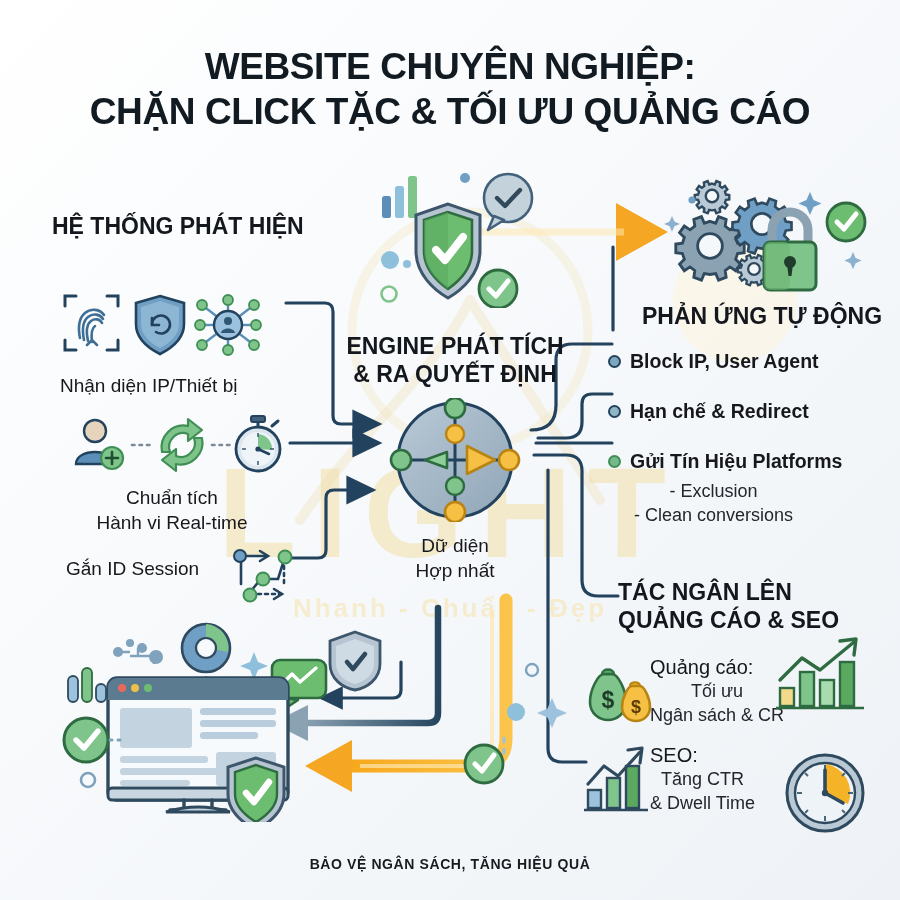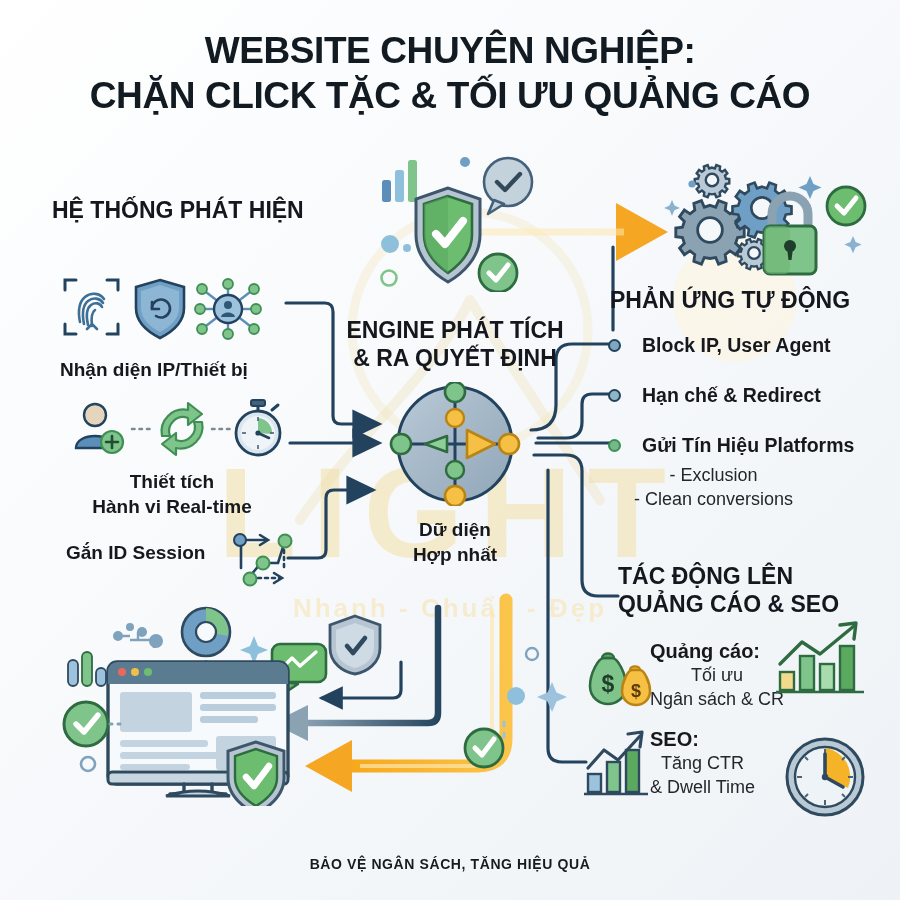--- a/index.html
+++ b/index.html
@@ -14,42 +14,42 @@
   #stage { position:absolute; inset:0; width:900px; height:900px; }
   
   #stage::before{
     content:""; position:absolute; inset:0;
     background:linear-gradient(135deg,#ffffff 0%,#f8fafc 40%,#eef2f6 100%);
     z-index:0;
   }
   .layer { position:absolute; inset:0; }
   #svg-layer { z-index:2; }
   #wm { z-index:1; }
-  #content { z-index:4; }
+  #content { z-index:4;margin-top:16px; }
 
   .abs { position:absolute; }
 
   
   .title {
     position:absolute; left:0; right:0; top:28px;
     text-align:center;
     font-weight:800;
     font-size:37px;
     letter-spacing:-0.4px;
     line-height:1.22;
     color:#121a22;
   }
   .title .l2 { display:block; font-size:37px; }
 
   .sec-head {
     font-weight:800; font-size:23px; line-height:1.22; color:#14181e;
   }
   .sec-head.center { text-align:center; }
 
-  .cap { font-weight:700; font-size:19px; color:#16181c; line-height:1.3; }
+  .cap { font-weight:400; font-size:19px; color:#16181c; line-height:1.3; }
   .cap.center { text-align:center; }
 
   .bullet-text { font-weight:700; font-size:19.5px; color:#16181c; white-space:nowrap; }
   .sub-text { font-weight:400; font-size:18px; color:#23272c; line-height:1.32;text-align:center; }
 
   .bottom-cap {
     position:absolute; left:0; right:0; bottom:28px; text-align:center;
     font-weight:700; font-size:14px; letter-spacing:0.6px; color:#171a1f;
   }
 
@@ -62,21 +62,21 @@
   .wm-sub {
     position:absolute; left:50%; top:608px; transform:translate(-50%,-50%);
     font-size:26px; font-weight:700; letter-spacing:3px;
     color:#f6e8c0; opacity:.72; white-space:nowrap;
   }
 
   .bullet-dot {
     width:13px;height:13px;border-radius:50%;
     border:2.5px solid #22425e; display:inline-block;
   }
-  .row { display:flex; align-items:center; gap:21px; }
+  .row { display:flex; align-items:center; gap:9px; }
 </style>
 </head>
 <body>
 
 <div id="stage">
 
   <div class="layer" id="wm">
     <div class="wm-main">LIGHT</div>
     <div class="wm-sub">Nhanh - Chuẩn - Đẹp</div>
     <svg width="900" height="900" viewBox="0 0 900 900" style="position:absolute;inset:0">
@@ -273,21 +273,21 @@
               <line x1="196" y1="47" x2="196" y2="51"></line>
               <line x1="180" y1="35" x2="184" y2="35"></line>
               <line x1="208" y1="35" x2="212" y2="35"></line>
             </g>
           <circle cx="196" cy="35" r="2.6" fill="#22425e"></circle>
           <line x1="196" y1="35" x2="207" y2="40" stroke="#22425e" stroke-width="2.6" stroke-linecap="round"></line>
         </g>
       </svg>
     </div>
     <div class="abs cap center" style="left:52px; top:470px; width:240px;">
-      <div>Thiết tích</div>
+      <div>Chuẩn tích</div>
       <div>Hành vi Real-time</div>
     </div>
 
     <div class="abs cap" style="left:66px; top:541px;">Gắn ID Session</div>
     <div class="abs" style="left:228px; top:528px;">
       <svg width="70" height="62" viewBox="0 0 70 62">
         <g stroke="#22425e" stroke-width="2.6" fill="none" stroke-linecap="round">
           <path d="M13 12 H 38" marker-end="url(#none)"></path>
           <path d="M32 7 L40 12 L32 17"></path>
           <path d="M13 18 V 40"></path>
@@ -401,41 +401,41 @@
         </g>
         <g fill="#6f9fc4">
           <path d="M160 18 l3.5 8 8 3.5 -8 3.5 -3.5 8 -3.5 -8 -8 -3.5 8 -3.5 Z"></path>
           <path d="M203 78 l2.6 6 6 2.6 -6 2.6 -2.6 6 -2.6 -6 -6 -2.6 6 -2.6 Z" opacity=".8"></path>
           <path d="M22 42 l2.4 5.5 5.5 2.4 -5.5 2.4 -2.4 5.5 -2.4 -5.5 -5.5 -2.4 5.5 -2.4 Z" opacity=".8"></path>
         </g>
         <circle cx="42" cy="26" r="3.6" fill="#6f9fc4"></circle>
       </svg>
     </div>
 
-    <div class="abs sec-head" style="left:610px; top:286px;">PHẢN ỨNG TỰ ĐỘNG</div>
+    <div class="abs sec-head" style="left:642px; top:286px;">PHẢN ỨNG TỰ ĐỘNG</div>
 
     <div class="abs row" style="left:608px; top:334px;">
       <span class="bullet-dot" style="background:#7fa8c0"></span>
       <span class="bullet-text">Block IP, User Agent</span>
     </div>
     <div class="abs row" style="left:608px; top:384px;">
       <span class="bullet-dot" style="background:#8fb6c4"></span>
       <span class="bullet-text">Hạn chế &amp; Redirect</span>
     </div>
     <div class="abs row" style="left:608px; top:434px;">
       <span class="bullet-dot" style="background:#74b98a; border-color:#3f8f55"></span>
       <span class="bullet-text">Gửi Tín Hiệu Platforms</span>
     </div>
     <div class="abs" style="left:634px; top:464px;">
       <div class="sub-text">- Exclusion</div>
       <div class="sub-text">- Clean conversions</div>
     </div>
 
     <div class="abs sec-head" style="left:618px; top:562px;">
-      <div>TÁC ĐỘNG LÊN</div>
+      <div>TÁC NGÂN LÊN</div>
       <div>QUẢNG CÁO &amp; SEO</div>
     </div>
 
     <div class="abs" style="left:586px; top:640px;">
       <svg width="72" height="70" viewBox="0 0 72 70">
         <path d="M18 18 C12 18 4 34 4 46 C4 58 14 64 22 64 C30 64 40 58 40 46 C40 34 32 18 26 18 Z" fill="#7fc58b" stroke="#2f6b41" stroke-width="2.6"></path>
         <path d="M16 18 C16 12 28 12 28 18 Z" fill="#5aa95e" stroke="#2f6b41" stroke-width="2.4"></path>
         <text x="22" y="52" font-size="23" font-weight="700" fill="#1f3d2a" text-anchor="middle" font-family="Liberation Sans, sans-serif">$</text>
         <path d="M46 30 C42 30 36 42 36 51 C36 60 43 65 50 65 C57 65 64 60 64 51 C64 42 58 30 54 30 Z" fill="#f5c043" stroke="#b98413" stroke-width="2.6"></path>
         <path d="M44 30 C44 25 54 25 54 30 Z" fill="#e0a820" stroke="#b98413" stroke-width="2.2"></path>

